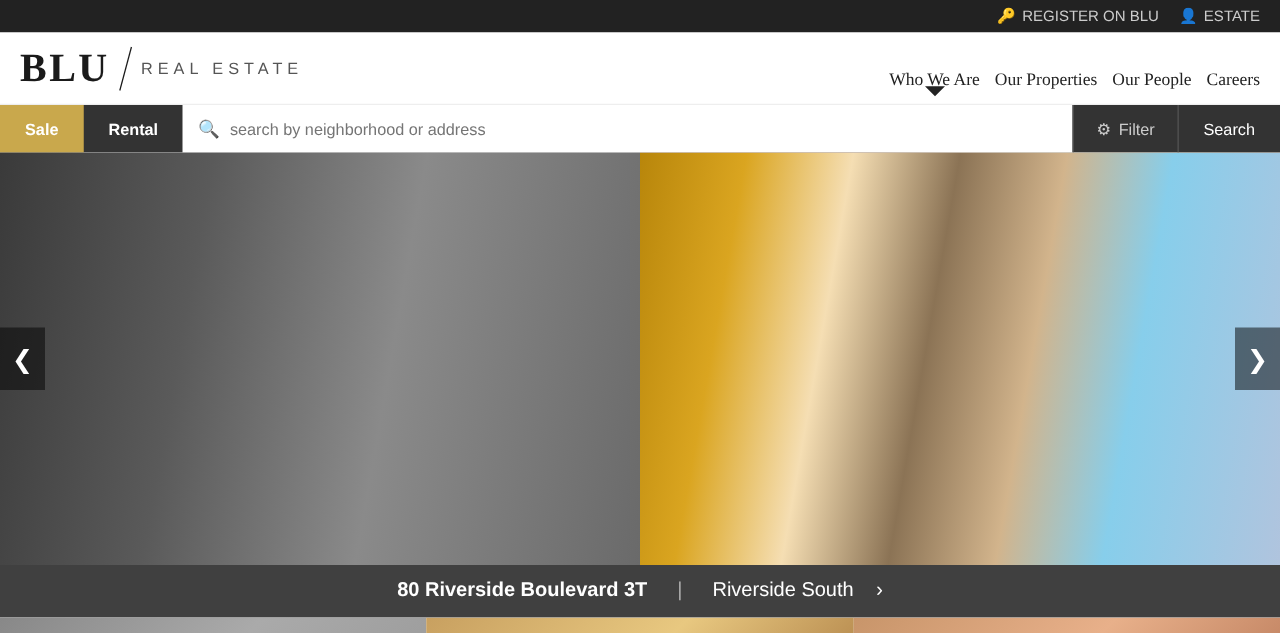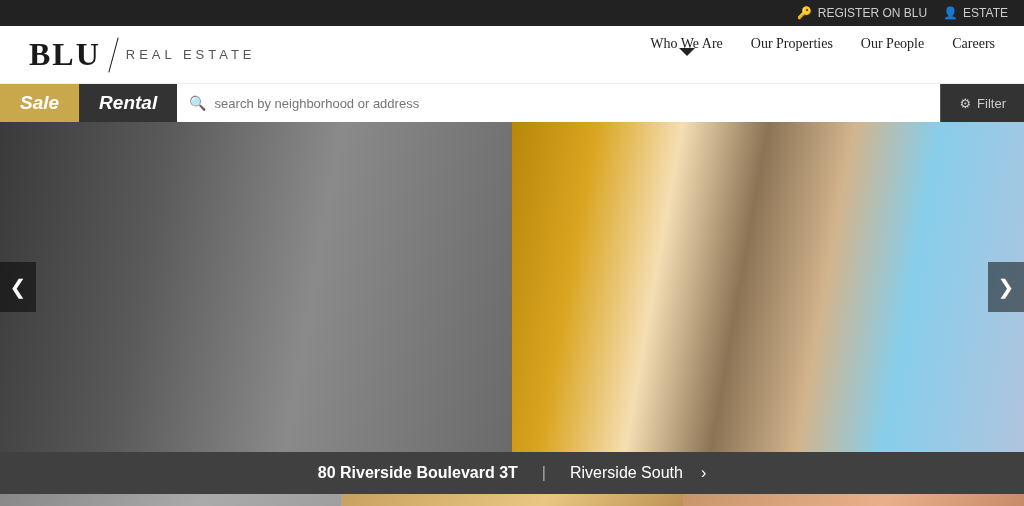--- a/index.html
+++ b/index.html
@@ -19,23 +19,23 @@
       font-size: 12px;
       display: flex;
       align-items: center;
       gap: 5px;
       cursor: pointer;
     }
 
     
     .header {
       display: flex;
-      align-items: flex-start;
+      align-items: flex-end;
       justify-content: space-between;
-      padding: 10px 29px;
+      padding: 10px 16px;
       background: #fff;
       border-bottom: 1px solid #eee;
     }
     .logo {
       display: flex;
       align-items: center;
       gap: 8px;
     }
     .logo-blu {
       font-size: 32px;
@@ -54,21 +54,21 @@
     .logo-tagline {
       font-size: 13px;
       letter-spacing: 4px;
       color: #555;
       font-family: Arial, sans-serif;
       font-weight: 400;
     }
     .nav {
       display: flex;
       align-items: center;
-      gap: 28px;
+      gap: 12px;
     }
     .nav-item {
       font-size: 14px;
       color: #222;
       cursor: pointer;
       font-family: Georgia, serif;
       text-decoration: none;
       position: relative;
     }
     .nav-item.active::after {
@@ -86,27 +86,26 @@
     .search-bar {
       background: #333;
       display: flex;
       align-items: center;
       padding: 0;
       height: 38px;
     }
     .tab-btn {
       padding: 0 20px;
       height: 100%;
-      font-size: 19px;
+      font-size: 13px;
       font-weight: 600;
       cursor: pointer;
       border: none;
       color: #fff;
       background: transparent;
-      font-style: italic;
     }
     .tab-btn.active {
       background: #c9a84c;
       color: #fff;
     }
     .search-input-wrap {
       flex: 1;
       display: flex;
       align-items: center;
       background: #fff;
@@ -285,20 +284,21 @@
   <button class="tab-btn active">Sale</button>
   <button class="tab-btn">Rental</button>
   <div class="search-input-wrap">
     <span style="color:#aaa; font-size:14px;">🔍</span>
     <input type="text" placeholder="search by neighborhood or address" style="">
   </div>
   <button class="filter-btn">
     <span>⚙</span>
     <span>Filter</span>
   </button>
+  <button class="search-btn">Search</button>
 </div>
 
 <div class="hero">
   <div class="hero-images">
     <div class="hero-left">
       <div class="room-elements-left"></div>
     </div>
     <div class="hero-right">
       <div class="room-elements-right"></div>
     </div>

